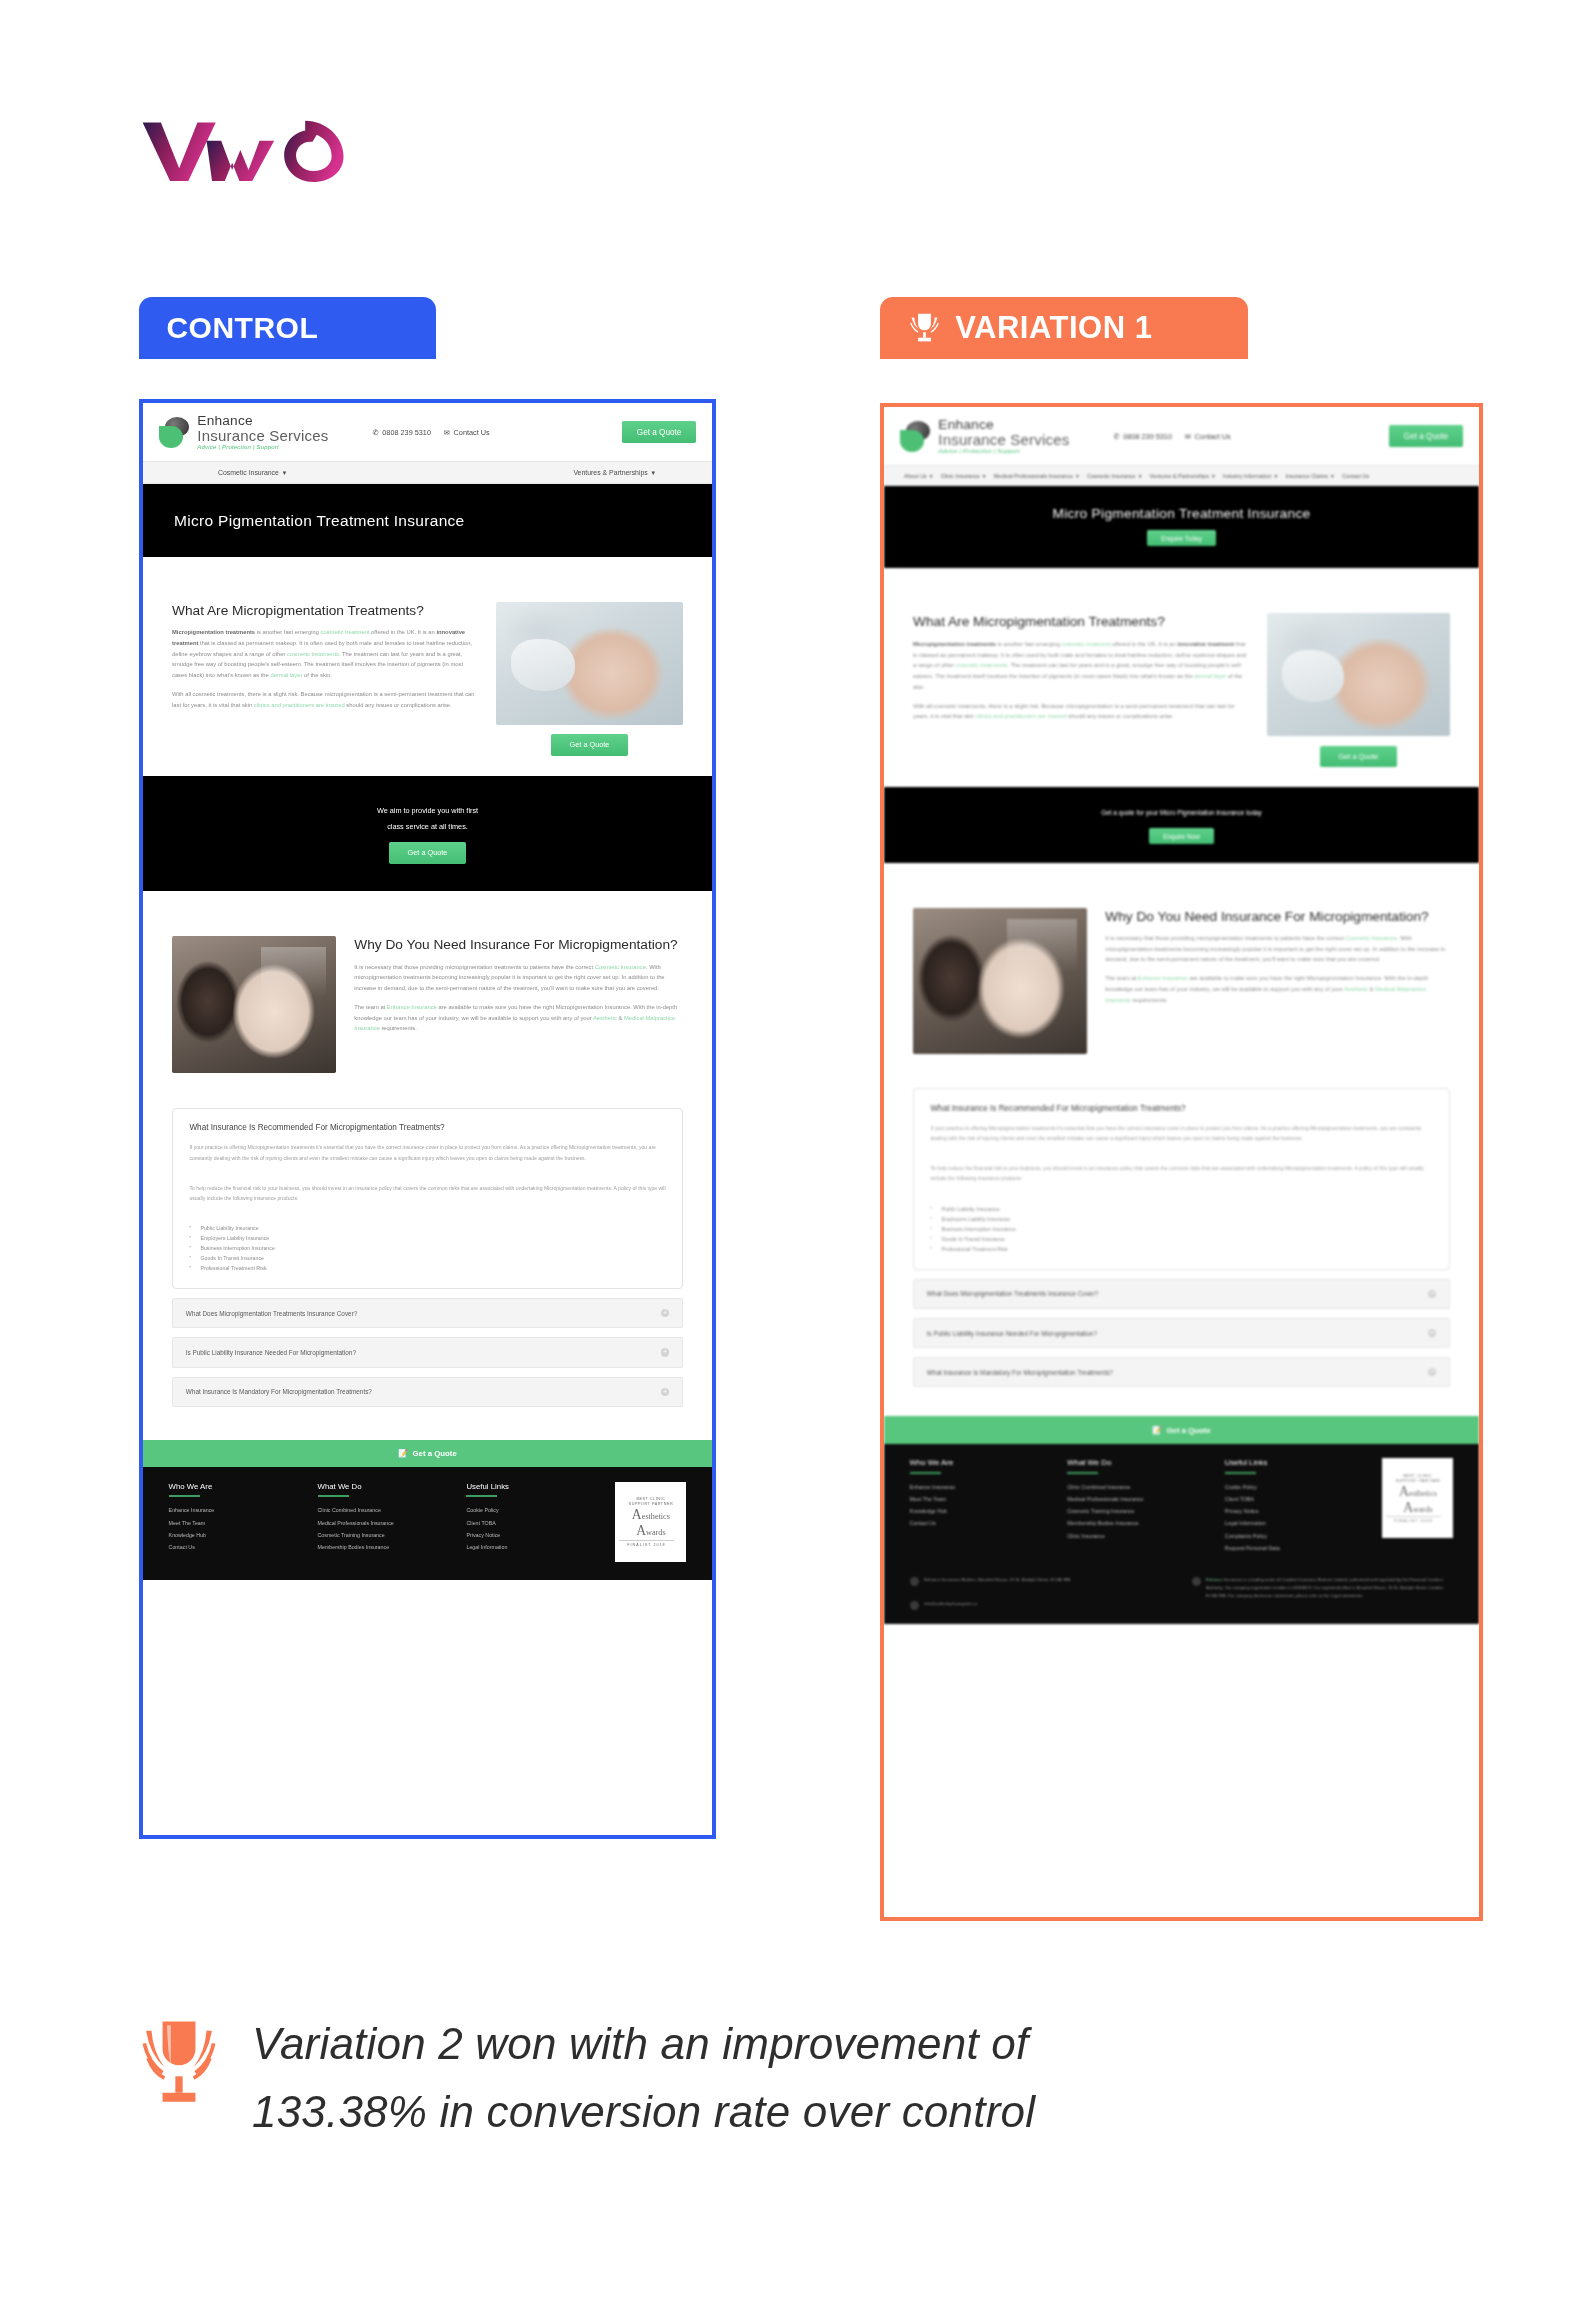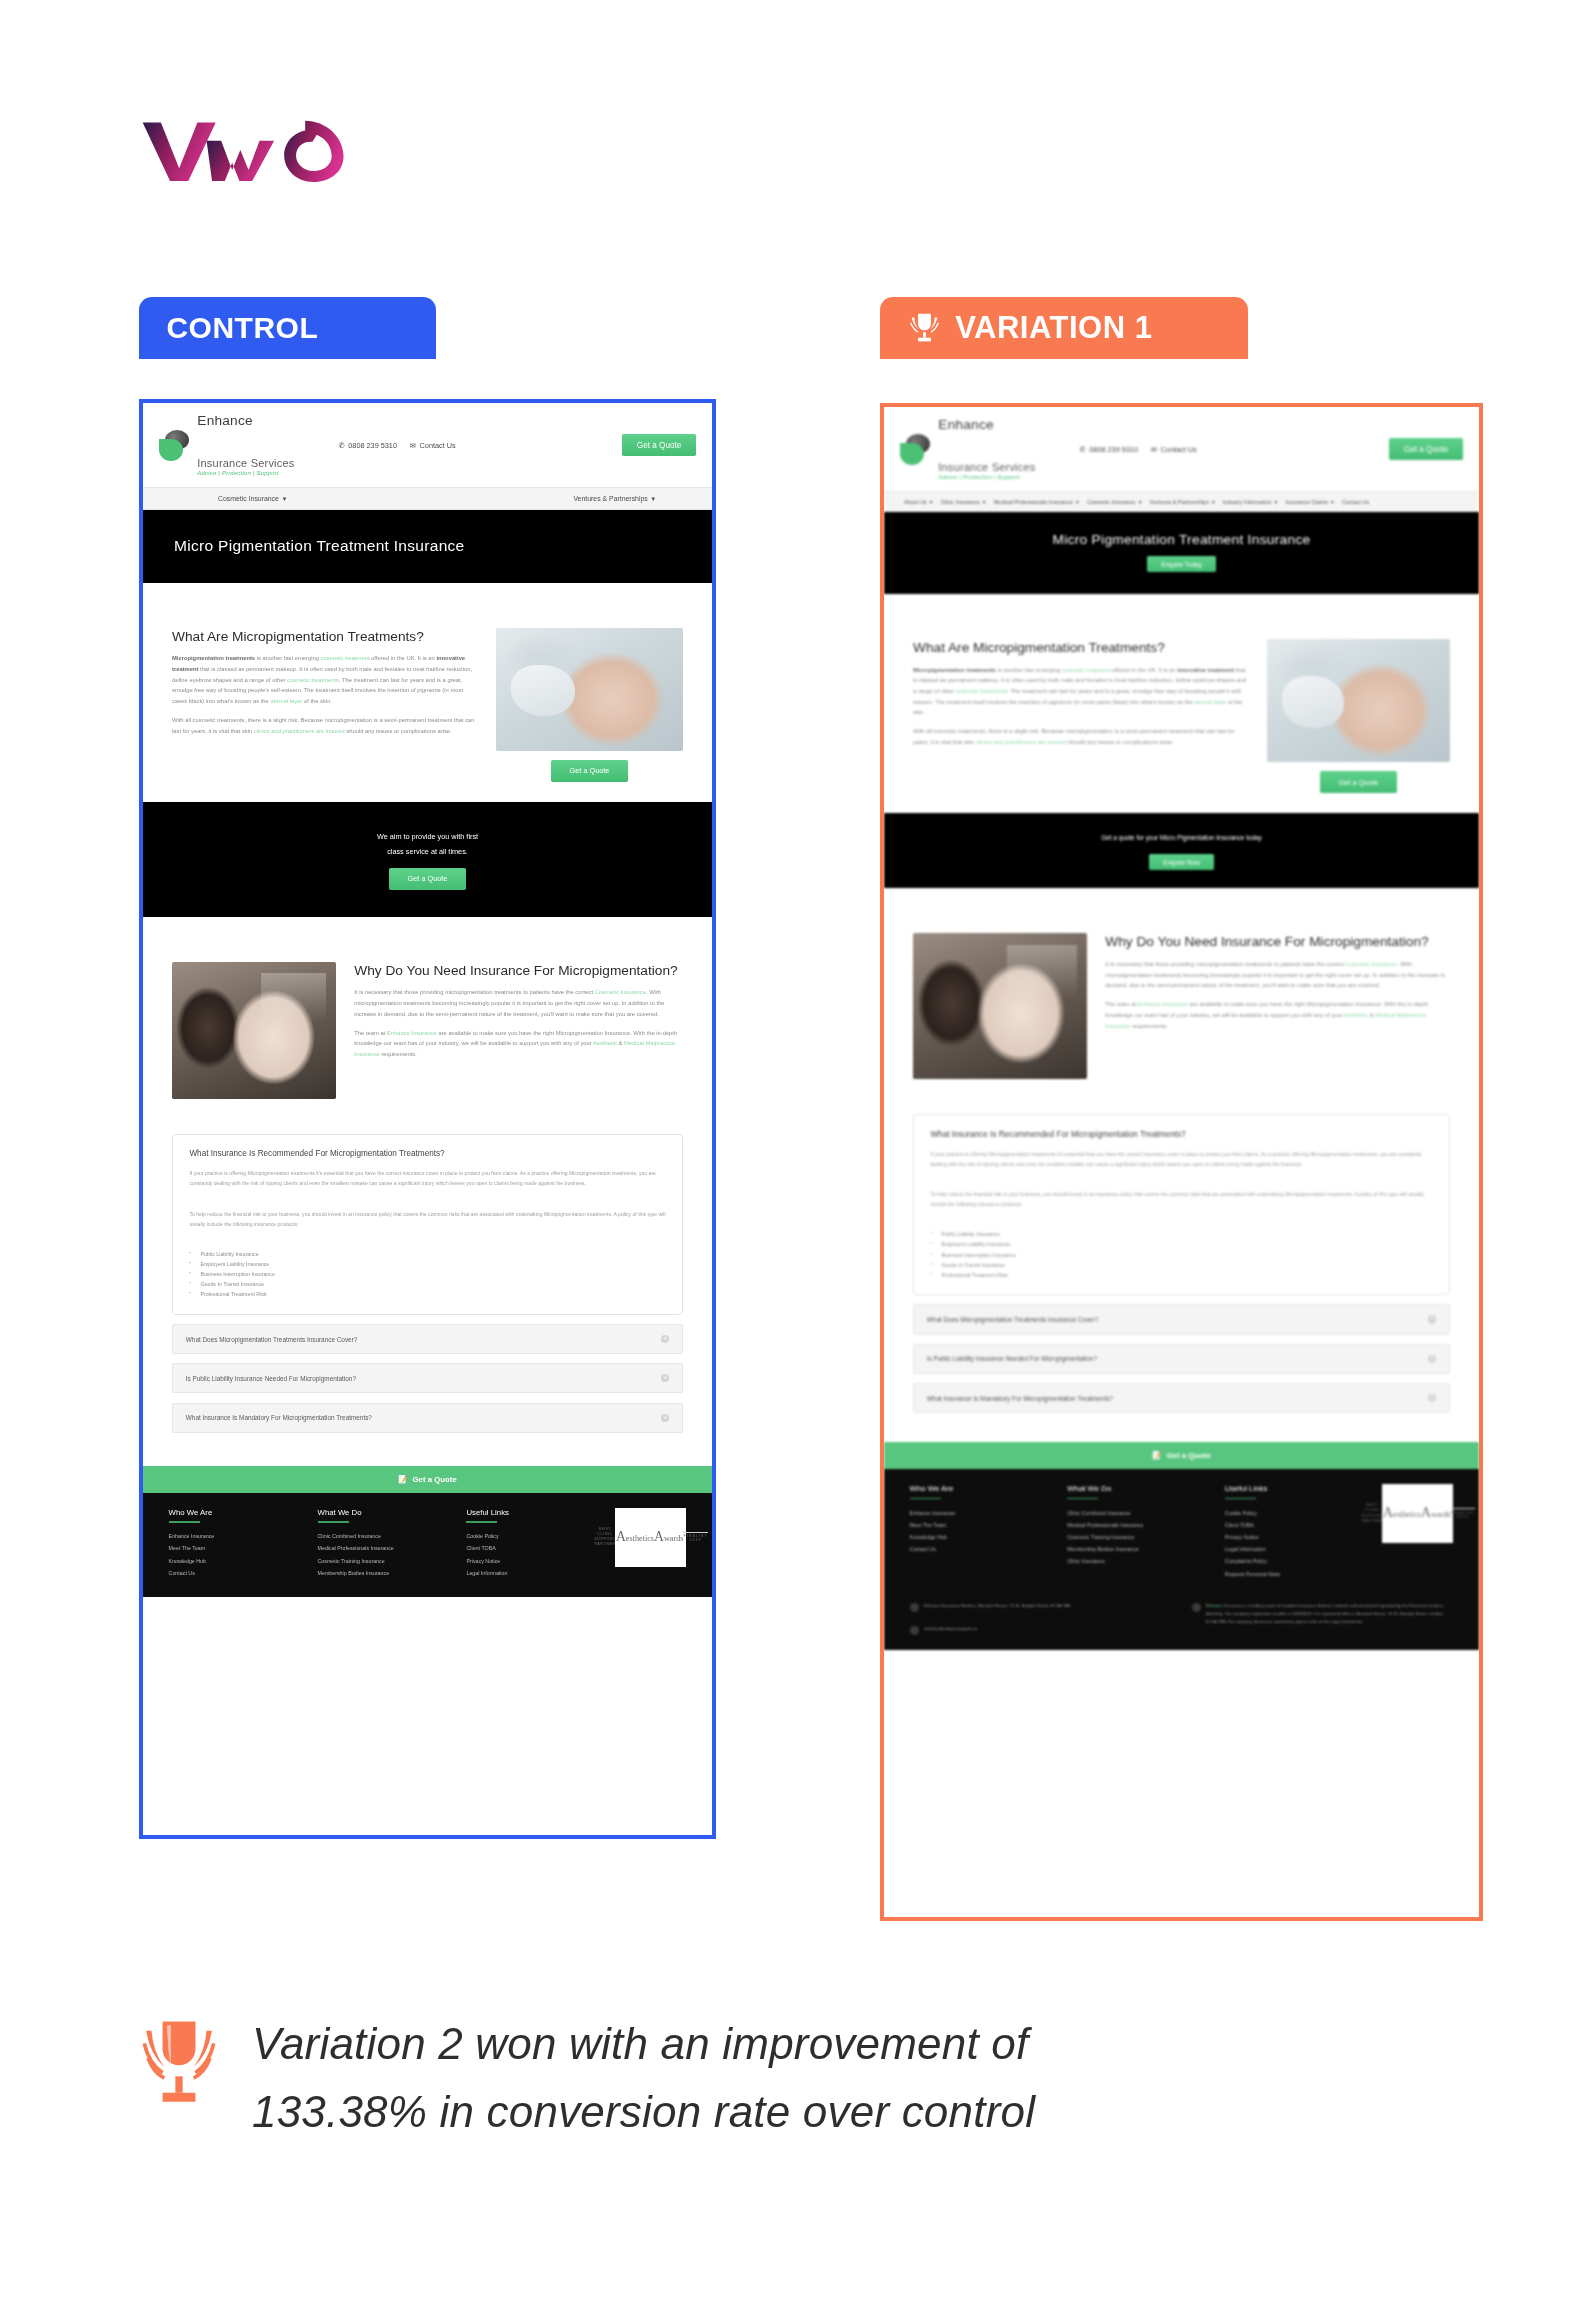--- a/index.html
+++ b/index.html
@@ -43,21 +43,21 @@
     position: absolute; left: 5.5px; top: 0; width: 24px; height: 20px;
     background: radial-gradient(circle at 35% 35%, #7a7a7a, #2e2e2e);
     border-radius: 50% 50% 50% 0;
   }
   .brand-mark .bm-green {
     position: absolute; left: 0; top: 9.1px; width: 24px; height: 22px;
     background: #4cc176; border-radius: 0 50% 50% 50%;
   }
   .brand-txt { line-height: 1.05; }
   .brand-name { font-size: 13.7px; color: #3b3b3b; letter-spacing: 0.2px; }
-  .brand-sub  { font-size: 11px; color: #5e5e5e; letter-spacing: 0.2px; margin-top: 30px; }
+  .brand-sub  { font-size: 15px; color: #5e5e5e; letter-spacing: 0.2px; }
   .brand-tag  { font-size: 6px; color: #4cc176; font-style: italic; letter-spacing: 0.2px; }
   .hdr-contact { display: flex; align-items: center; gap: 12.8px; margin-left: 44px; font-size: 7.3px; color: #4a4a4a; }
   .hdr-contact .ci { display: flex; align-items: center; gap: 3.7px; }
   .quote-btn {
     margin-left: auto; background: linear-gradient(180deg,#5ed18b,#44bd73);
     color: #fff; font-size: 8.2px; padding: 6.4px 14.6px; border-radius: 1.8px; white-space: nowrap;
   }
   .site-nav {
     background: #f4f4f4; border-top: 0.9px solid #e6e6e6; border-bottom: 0.9px solid #e6e6e6;
     display: flex; align-items: center; padding: 6.4px 20px; font-size: 6.9px; color: #4a4a4a;
@@ -145,22 +145,22 @@
     font-size: 7.8px; font-weight: bold; display: flex; align-items: center; justify-content: center; gap: 4.6px;
   }
 
   
   .foot { background: #0d0d0d; color: #cfcfcf; padding: 14.6px 25.6px 18.3px; display: flex; gap: 18.3px; }
   .foot-col { flex: 1 1 0; min-width: 0; }
   .foot-col h4 { font-size: 7.8px; font-weight: normal; color: #fff; margin-bottom: 4.6px; }
   .foot-rule { width: 31px; height: 1.8px; background: #3f9c5f; margin-bottom: 7.3px; }
   .foot-col a { display: block; font-size: 5.3px; color: #b9b9b9; line-height: 2.3; text-decoration: none; }
   .badge {
-    flex: 0 0 auto; width: 71px; height: 59px; background: #fff; padding: 4.6px 3.7px;
-    display: flex; flex-direction: row; align-items: center; justify-content: center; text-align: center;
+    flex: 0 0 auto; width: 71px; height: 80px; background: #fff; padding: 4.6px 3.7px;
+    display: flex; flex-direction: column; justify-content: center; text-align: center;
   }
   .badge .b1 { font-size: 3.8px; color: #6b6b6b; letter-spacing: 0.5px; line-height: 1.35; }
   .badge .b2 { font-family: "Liberation Serif", serif; font-size: 13.7px; color: #6b6b6b; line-height: .92; margin: 1.8px 0; }
   .badge .b2 small { font-size: 8.2px; }
   .badge .b3 { font-size: 3.7px; color: #6b6b6b; letter-spacing: 1px; border-top: 0.9px solid #cfcfcf; padding-top: 1.8px; width: 86%; }
 
   .legal { background: #0d0d0d; color: #9a9a9a; padding: 3.7px 25.6px 14.6px; display: flex; gap: 20px; }
   .legal-col { flex: 1 1 0; display: flex; gap: 5.5px; }
   .legal-ico { width: 9.1px; height: 9.1px; border-radius: 50%; background: #3a3a3a; flex: 0 0 auto; margin-top: 0.9px; }
   .legal p { font-size: 4.2px; line-height: 1.95; }

